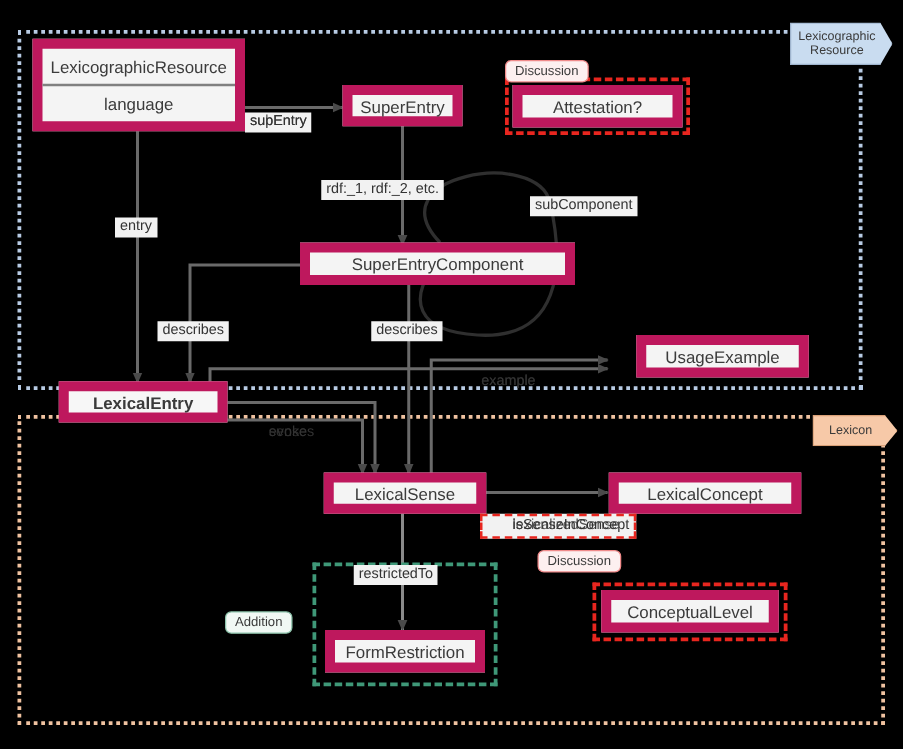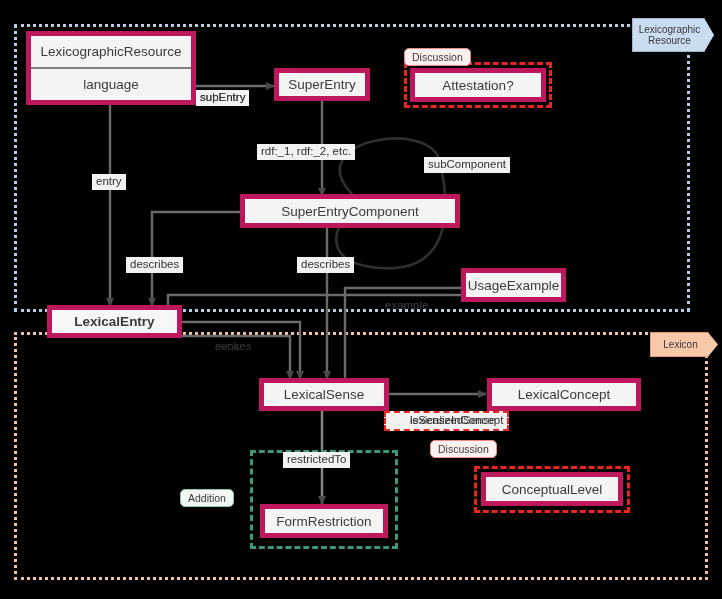--- a/index.html
+++ b/index.html
@@ -43,21 +43,21 @@
     border-color:#d9a077;
     clip-path:polygon(0 0, 85% 0, 100% 50%, 85% 100%, 0 100%);
     padding-right:14px;
   }
 
   
   .node{
     position:absolute;
     box-sizing:border-box;
     background:#f4f4f4;
-    border:5px solid #be185d;
+    border:8px solid #be185d;
     display:flex;
     flex-direction:column;
     color:#3b3b3b;
     font-size:13.5px;
   }
   .node .cell{
     display:flex;align-items:center;justify-content:center;
     flex:1;
     text-align:center;
     padding:2px 6px;
@@ -199,21 +199,21 @@
     <div class="cell">Attestation?</div>
   </div>
   <div class="badge" style="left:404px;top:48px;">
     <span>Discussion</span>
   </div>
 
   <div class="node" style="left:240px;top:194px;width:220px;height:34px;">
     <div class="cell">SuperEntryComponent</div>
   </div>
 
-  <div class="node" style="left:461px;top:268px;width:105px;height:34px;">
+  <div class="node" style="left:509px;top:268px;width:138px;height:34px;">
     <div class="cell">UsageExample</div>
   </div>
 
   <div class="node translucent" style="left:47px;top:305px;width:135px;height:33px;">
     <div class="cell">LexicalEntry</div>
   </div>
 
   <div class="node" style="left:259px;top:378px;width:130px;height:33px;">
     <div class="cell">LexicalSense</div>
   </div>

